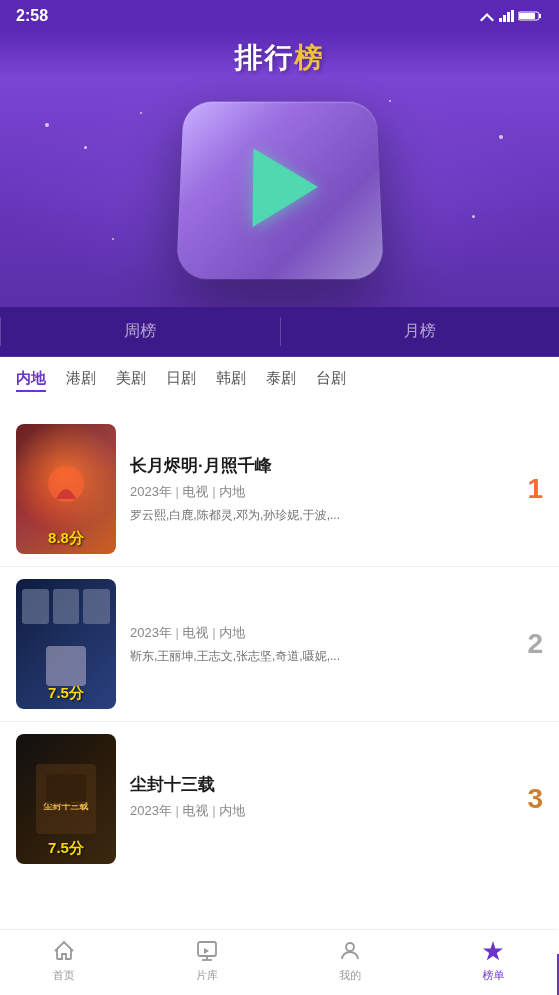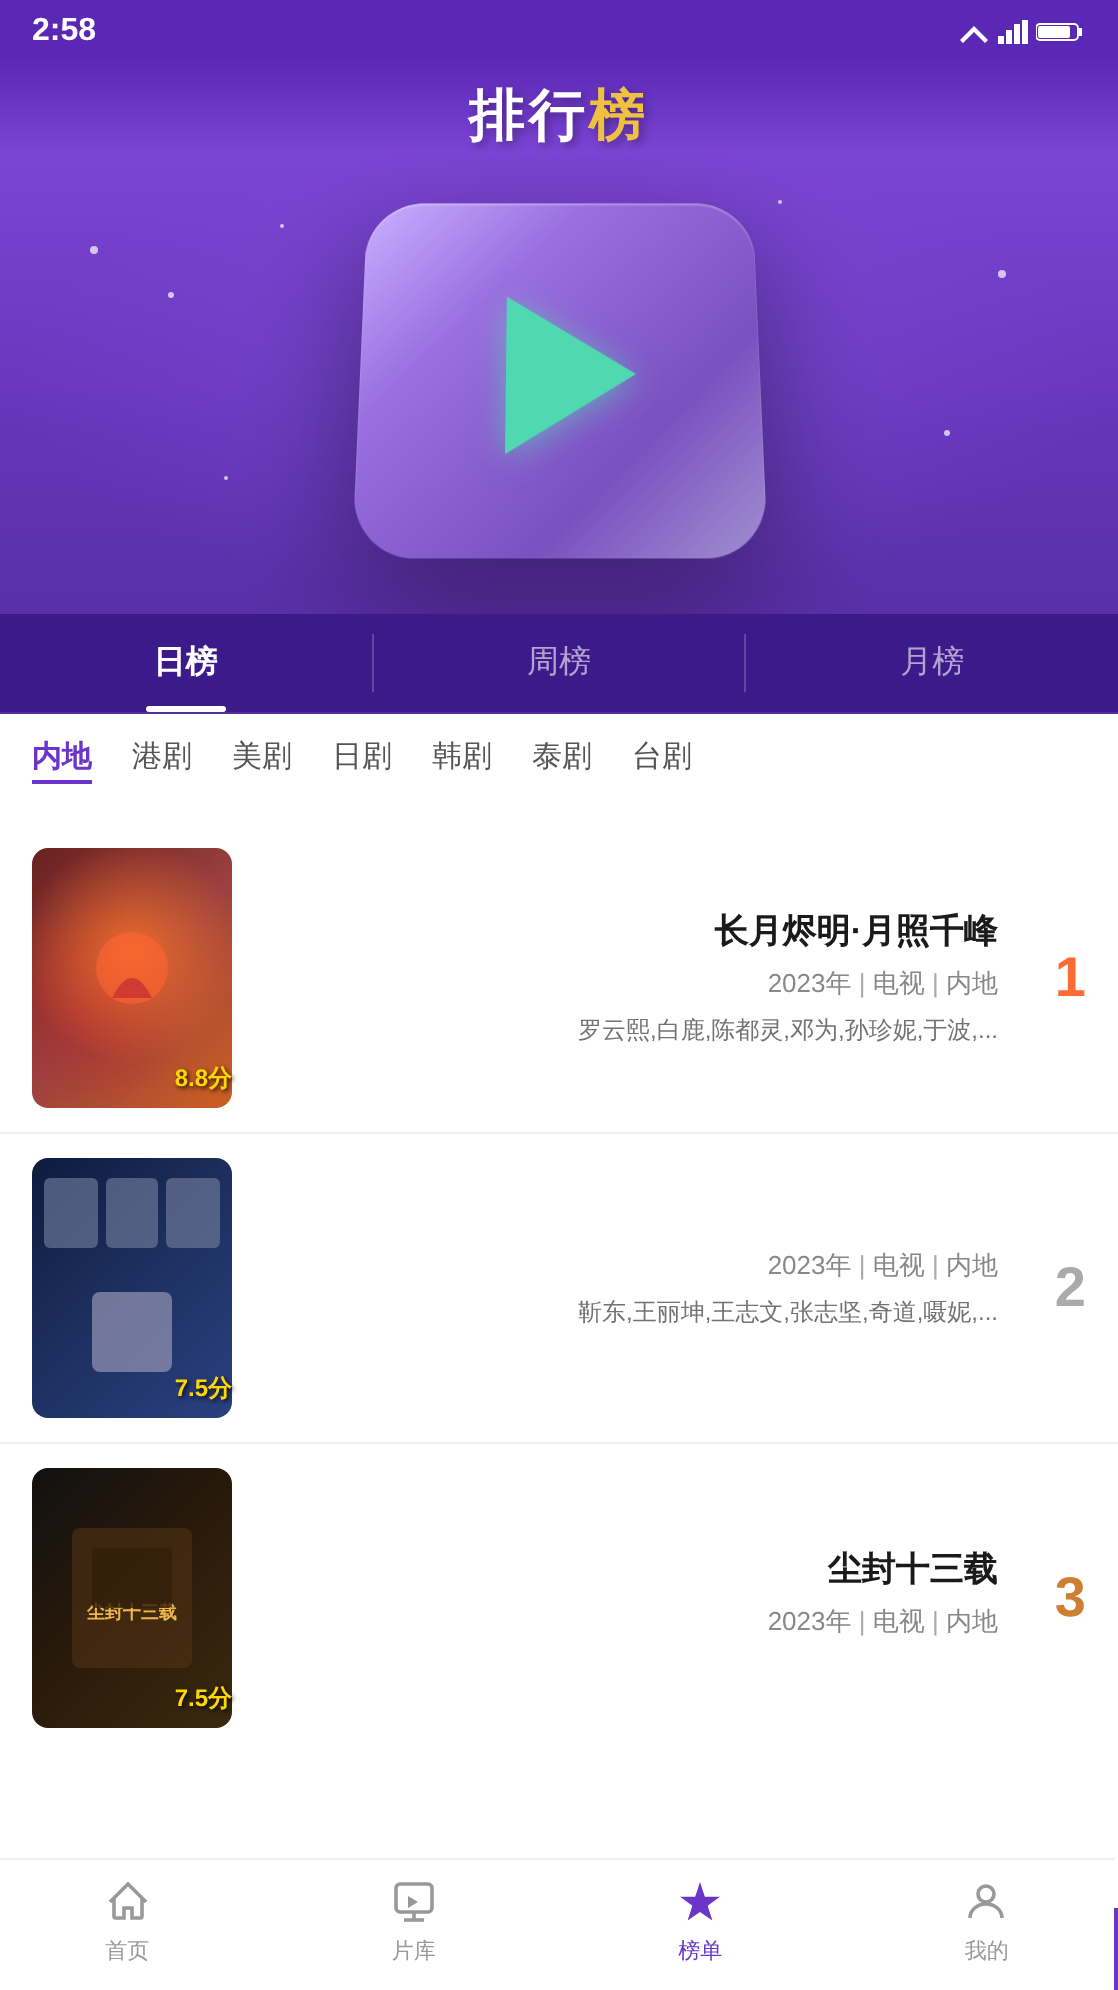--- a/index.html
+++ b/index.html
@@ -239,33 +239,32 @@
       align-items: center;
       font-size: 10px;
       color: rgba(255,200,100,0.8);
       text-align: center;
     }
     .score-badge {
       position: absolute;
       bottom: 6px;
       left: 0;
       right: 0;
-      text-align: right;
+      text-align: center;
       color: white;
-      font-size: 12px;
+      font-size: 15px;
       font-weight: 600;
       text-shadow: 1px 1px 2px rgba(0,0,0,0.8);
     }
     .score-badge span {
       color: #ffd700;
     }
 
     .content-info {
       flex: 1;
-      text-align: right;
     }
     .content-title {
       font-size: 17px;
       font-weight: 700;
       color: #1a1a1a;
       margin-bottom: 6px;
     }
     .content-meta {
       font-size: 13px;
       color: #888;
@@ -372,21 +371,20 @@
   <div class="star" style="top:60%;right:15%;width:3px;height:3px;"></div>
   <div class="star" style="top:10%;right:30%;width:2px;height:2px;"></div>
   <div class="star" style="top:70%;left:20%;width:2px;height:2px;"></div>
 
   <div class="play-box">
     <div class="play-triangle"></div>
   </div>
 </div>
 
 <div class="tabs">
-  <div class="tab-item active">日榜</div>
   <div class="tab-divider"></div>
   <div class="tab-item">周榜</div>
   <div class="tab-divider"></div>
   <div class="tab-item">月榜</div>
 </div>
 
 <div class="genre-bar">
   <span class="genre-item active">内地</span>
   <span class="genre-item">港剧</span>
   <span class="genre-item">美剧</span>
@@ -498,32 +496,32 @@
       <svg class="nav-svg" viewBox="0 0 24 24" fill="none" stroke="#999" stroke-width="1.8">
         <rect x="3" y="3" width="18" height="14" rx="2"></rect>
         <path d="M9 9l5 3-5 3V9z" fill="#999" stroke="none"></path>
         <path d="M7 21h10"></path>
         <path d="M12 17v4"></path>
       </svg>
     </div>
     <span class="nav-label">片库</span>
   </div>
 
-  <div class="nav-item active">
-    <div class="nav-icon">
-      <svg class="nav-svg" viewBox="0 0 24 24" fill="none" stroke="#6b35c9" stroke-width="1.8">
-        <path d="M12 2l2.4 7.4H22l-6.2 4.5 2.4 7.4L12 17l-6.2 4.3 2.4-7.4L2 9.4h7.6z" fill="#6b35c9" stroke="none"></path>
-      </svg>
-    </div>
-    <span class="nav-label" style="color:#6b35c9;">榜单</span>
-  </div>
-
   <div class="nav-item">
     <div class="nav-icon">
       <svg class="nav-svg" viewBox="0 0 24 24" fill="none" stroke="#999" stroke-width="1.8">
         <circle cx="12" cy="8" r="4"></circle>
         <path d="M4 20c0-4 3.6-7 8-7s8 3 8 7"></path>
       </svg>
     </div>
     <span class="nav-label">我的</span>
   </div>
 
+  <div class="nav-item active">
+    <div class="nav-icon">
+      <svg class="nav-svg" viewBox="0 0 24 24" fill="none" stroke="#6b35c9" stroke-width="1.8">
+        <path d="M12 2l2.4 7.4H22l-6.2 4.5 2.4 7.4L12 17l-6.2 4.3 2.4-7.4L2 9.4h7.6z" fill="#6b35c9" stroke="none"></path>
+      </svg>
+    </div>
+    <span class="nav-label" style="color:#6b35c9;">榜单</span>
+  </div>
+
 </div>
 
 </body></html>

